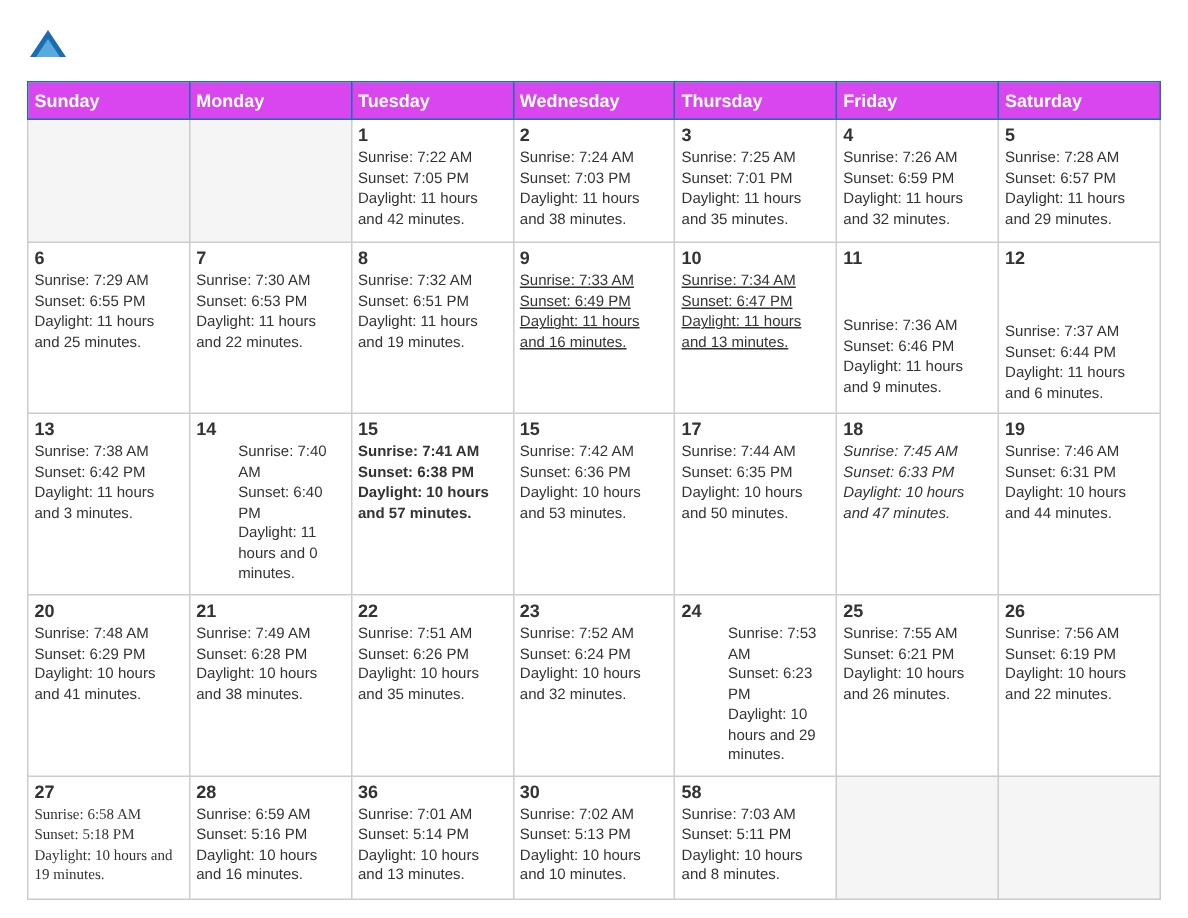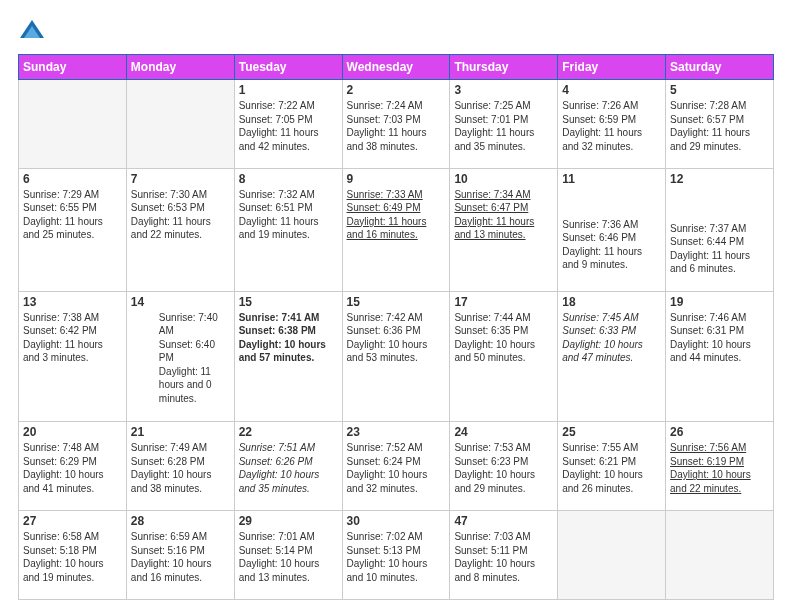--- a/index.html
+++ b/index.html
@@ -261,76 +261,76 @@
 Daylight: 10 hours and 41 minutes.</div>
           </td>
           <td>
             <span class="day-num">21</span>
             <div class="day-info" style="white-space: pre-line;">Sunrise: 7:49 AM
 Sunset: 6:28 PM
 Daylight: 10 hours and 38 minutes.</div>
           </td>
           <td>
             <span class="day-num">22</span>
-            <div class="day-info" style="white-space: pre-line; font-style: italic;">Sunrise: 7:51 AM
+            <div class="day-info" style="white-space: pre-line;">Sunrise: 7:51 AM
 Sunset: 6:26 PM
 Daylight: 10 hours and 35 minutes.</div>
           </td>
           <td>
             <span class="day-num">23</span>
             <div class="day-info" style="white-space: pre-line;">Sunrise: 7:52 AM
 Sunset: 6:24 PM
 Daylight: 10 hours and 32 minutes.</div>
           </td>
           <td>
             <span class="day-num">24</span>
-            <div class="day-info" style="white-space: pre-line;">Sunrise: 7:53 AM
+            <div class="day-info" style="white-space: pre-line; margin-left: 31px;">Sunrise: 7:53 AM
 Sunset: 6:23 PM
 Daylight: 10 hours and 29 minutes.</div>
           </td>
           <td>
             <span class="day-num">25</span>
             <div class="day-info" style="white-space: pre-line;">Sunrise: 7:55 AM
 Sunset: 6:21 PM
 Daylight: 10 hours and 26 minutes.</div>
           </td>
           <td>
             <span class="day-num">26</span>
-            <div class="day-info" style="white-space: pre-line; text-decoration: underline;">Sunrise: 7:56 AM
+            <div class="day-info" style="white-space: pre-line;">Sunrise: 7:56 AM
 Sunset: 6:19 PM
 Daylight: 10 hours and 22 minutes.</div>
           </td>
         </tr>
         <tr>
           <td>
             <span class="day-num">27</span>
-            <div class="day-info" style="white-space: pre-line;">Sunrise: 6:58 AM
+            <div class="day-info" style="white-space: pre-line; font-family: Liberation Serif, serif;">Sunrise: 6:58 AM
 Sunset: 5:18 PM
 Daylight: 10 hours and 19 minutes.</div>
           </td>
           <td>
             <span class="day-num">28</span>
             <div class="day-info" style="white-space: pre-line;">Sunrise: 6:59 AM
 Sunset: 5:16 PM
 Daylight: 10 hours and 16 minutes.</div>
           </td>
           <td>
-            <span class="day-num">29</span>
+            <span class="day-num">36</span>
             <div class="day-info" style="white-space: pre-line;">Sunrise: 7:01 AM
 Sunset: 5:14 PM
 Daylight: 10 hours and 13 minutes.</div>
           </td>
           <td>
             <span class="day-num">30</span>
             <div class="day-info" style="white-space: pre-line;">Sunrise: 7:02 AM
 Sunset: 5:13 PM
 Daylight: 10 hours and 10 minutes.</div>
           </td>
           <td>
-            <span class="day-num">47</span>
+            <span class="day-num">58</span>
             <div class="day-info" style="white-space: pre-line;">Sunrise: 7:03 AM
 Sunset: 5:11 PM
 Daylight: 10 hours and 8 minutes.</div>
           </td>
           <td class="empty"></td>
           <td class="empty"></td>
         </tr>
       </tbody>
   </table>
 </div>

